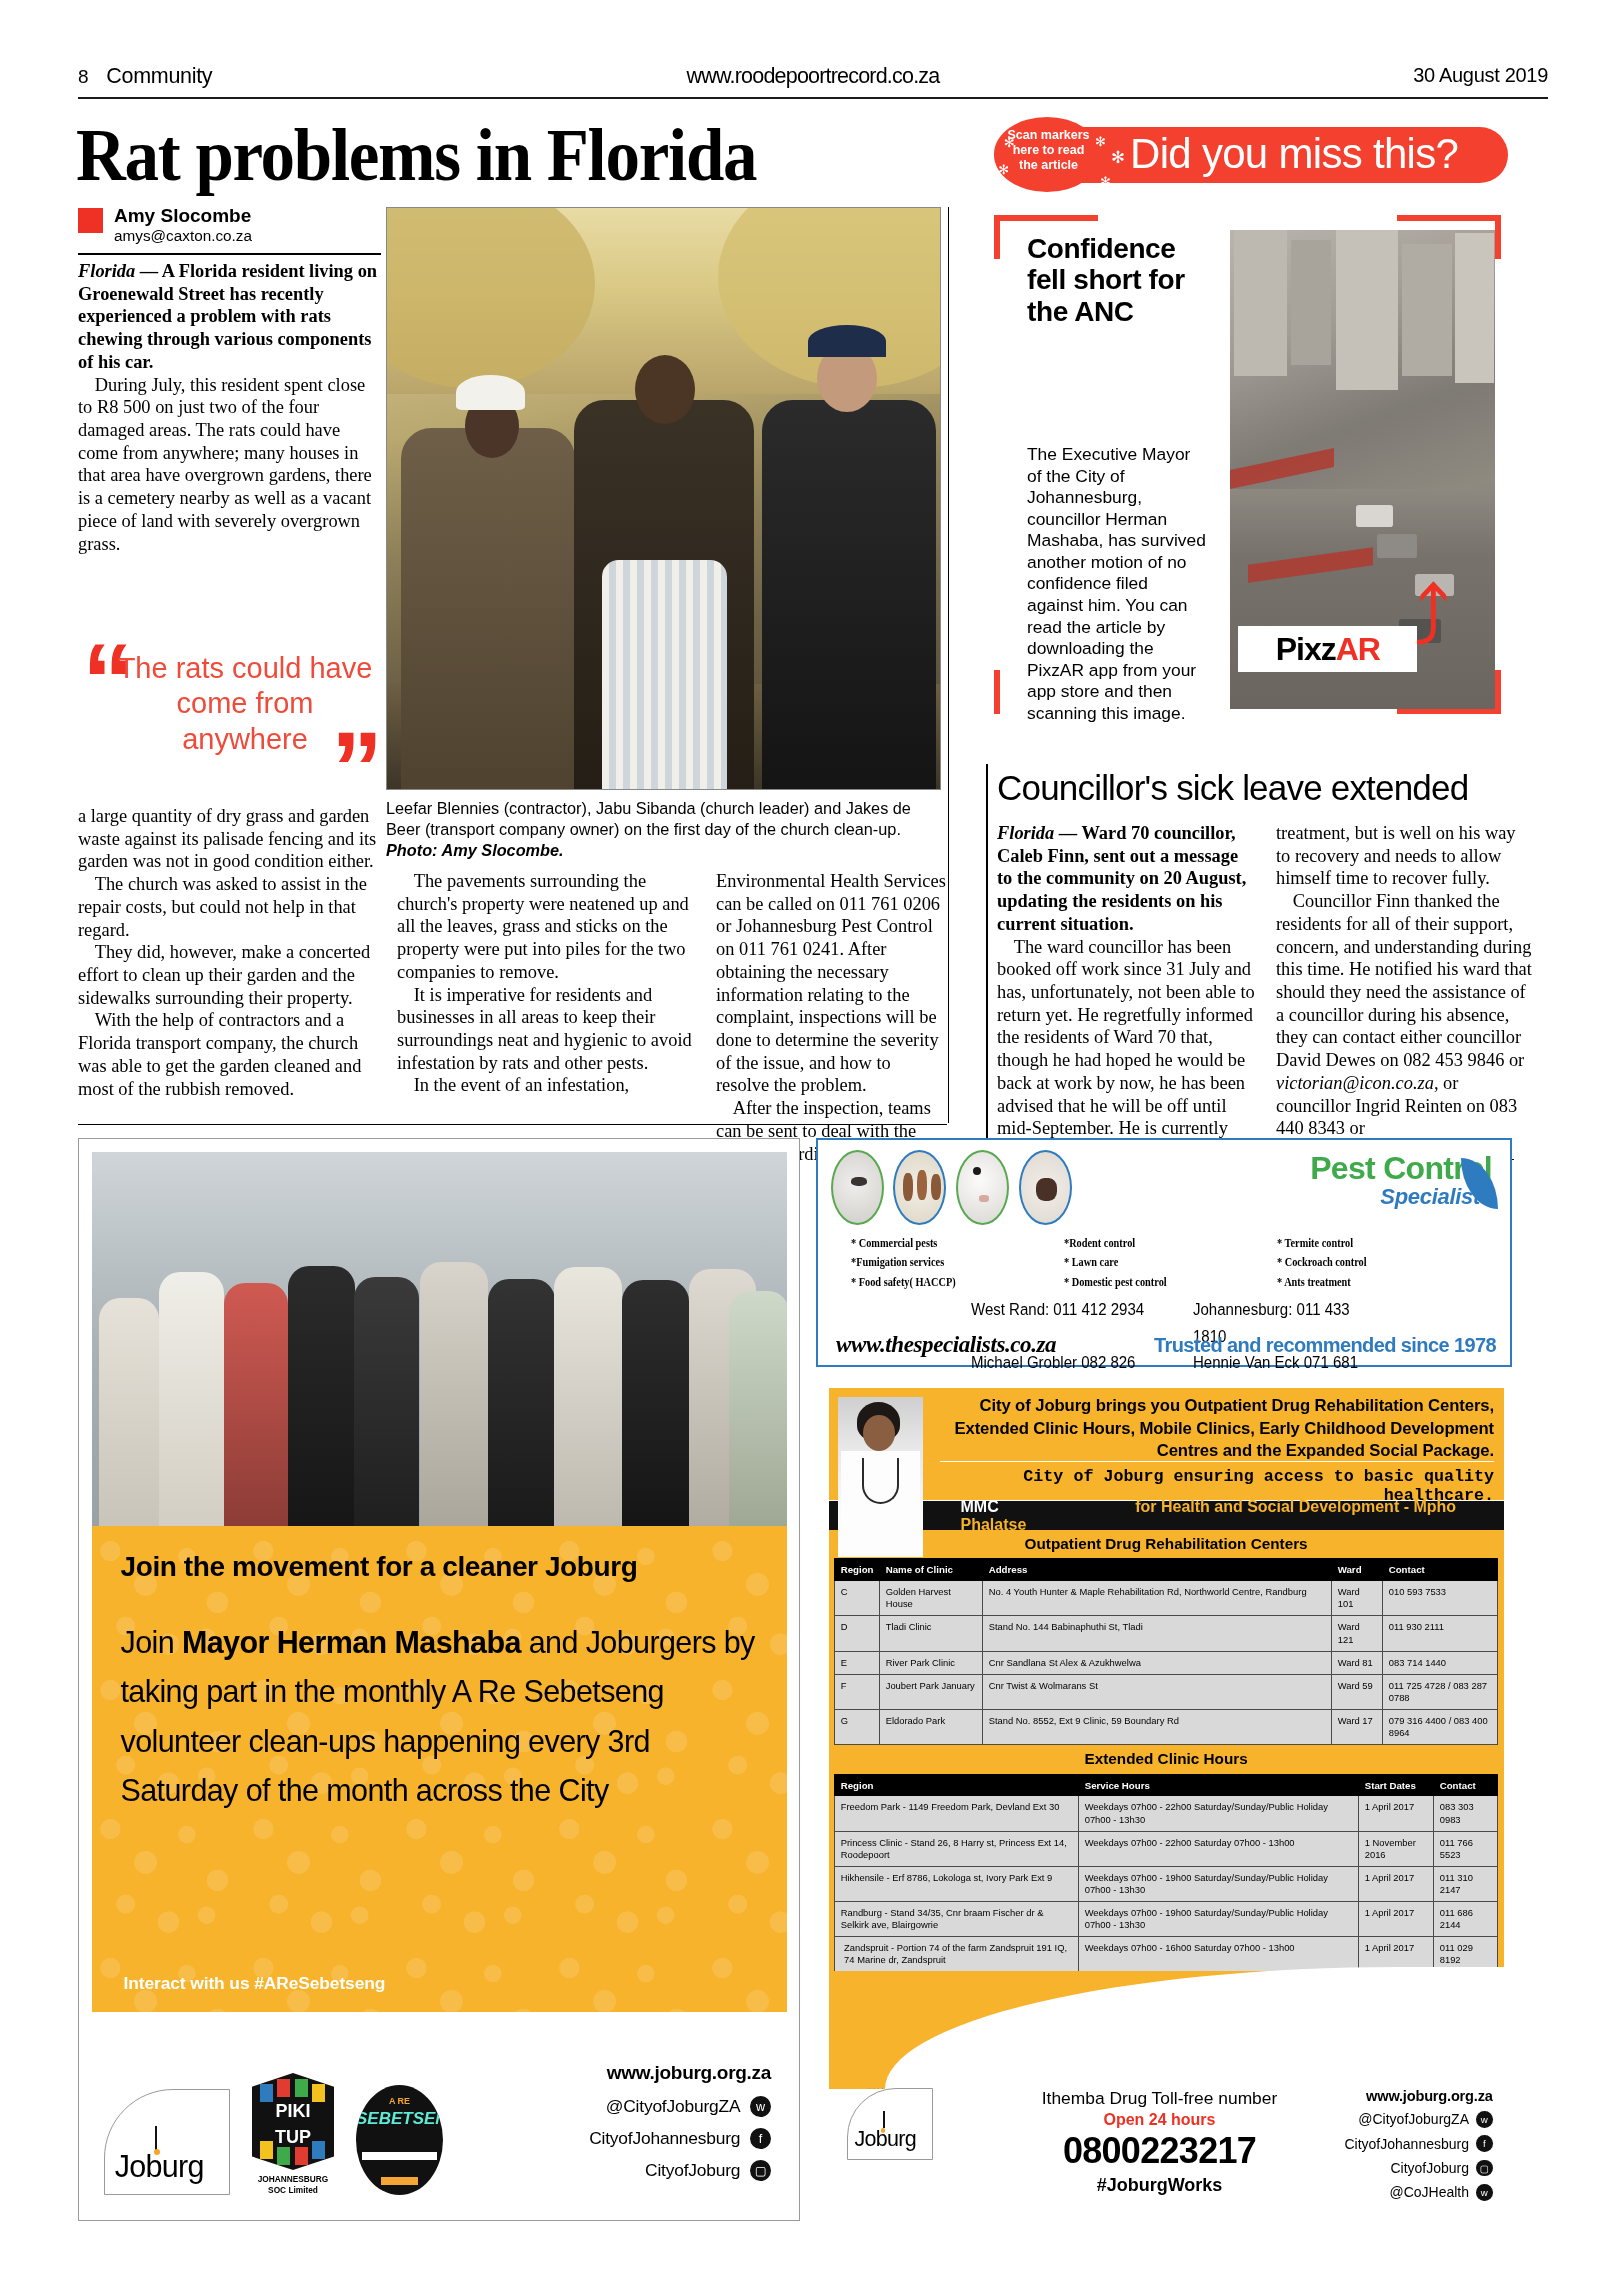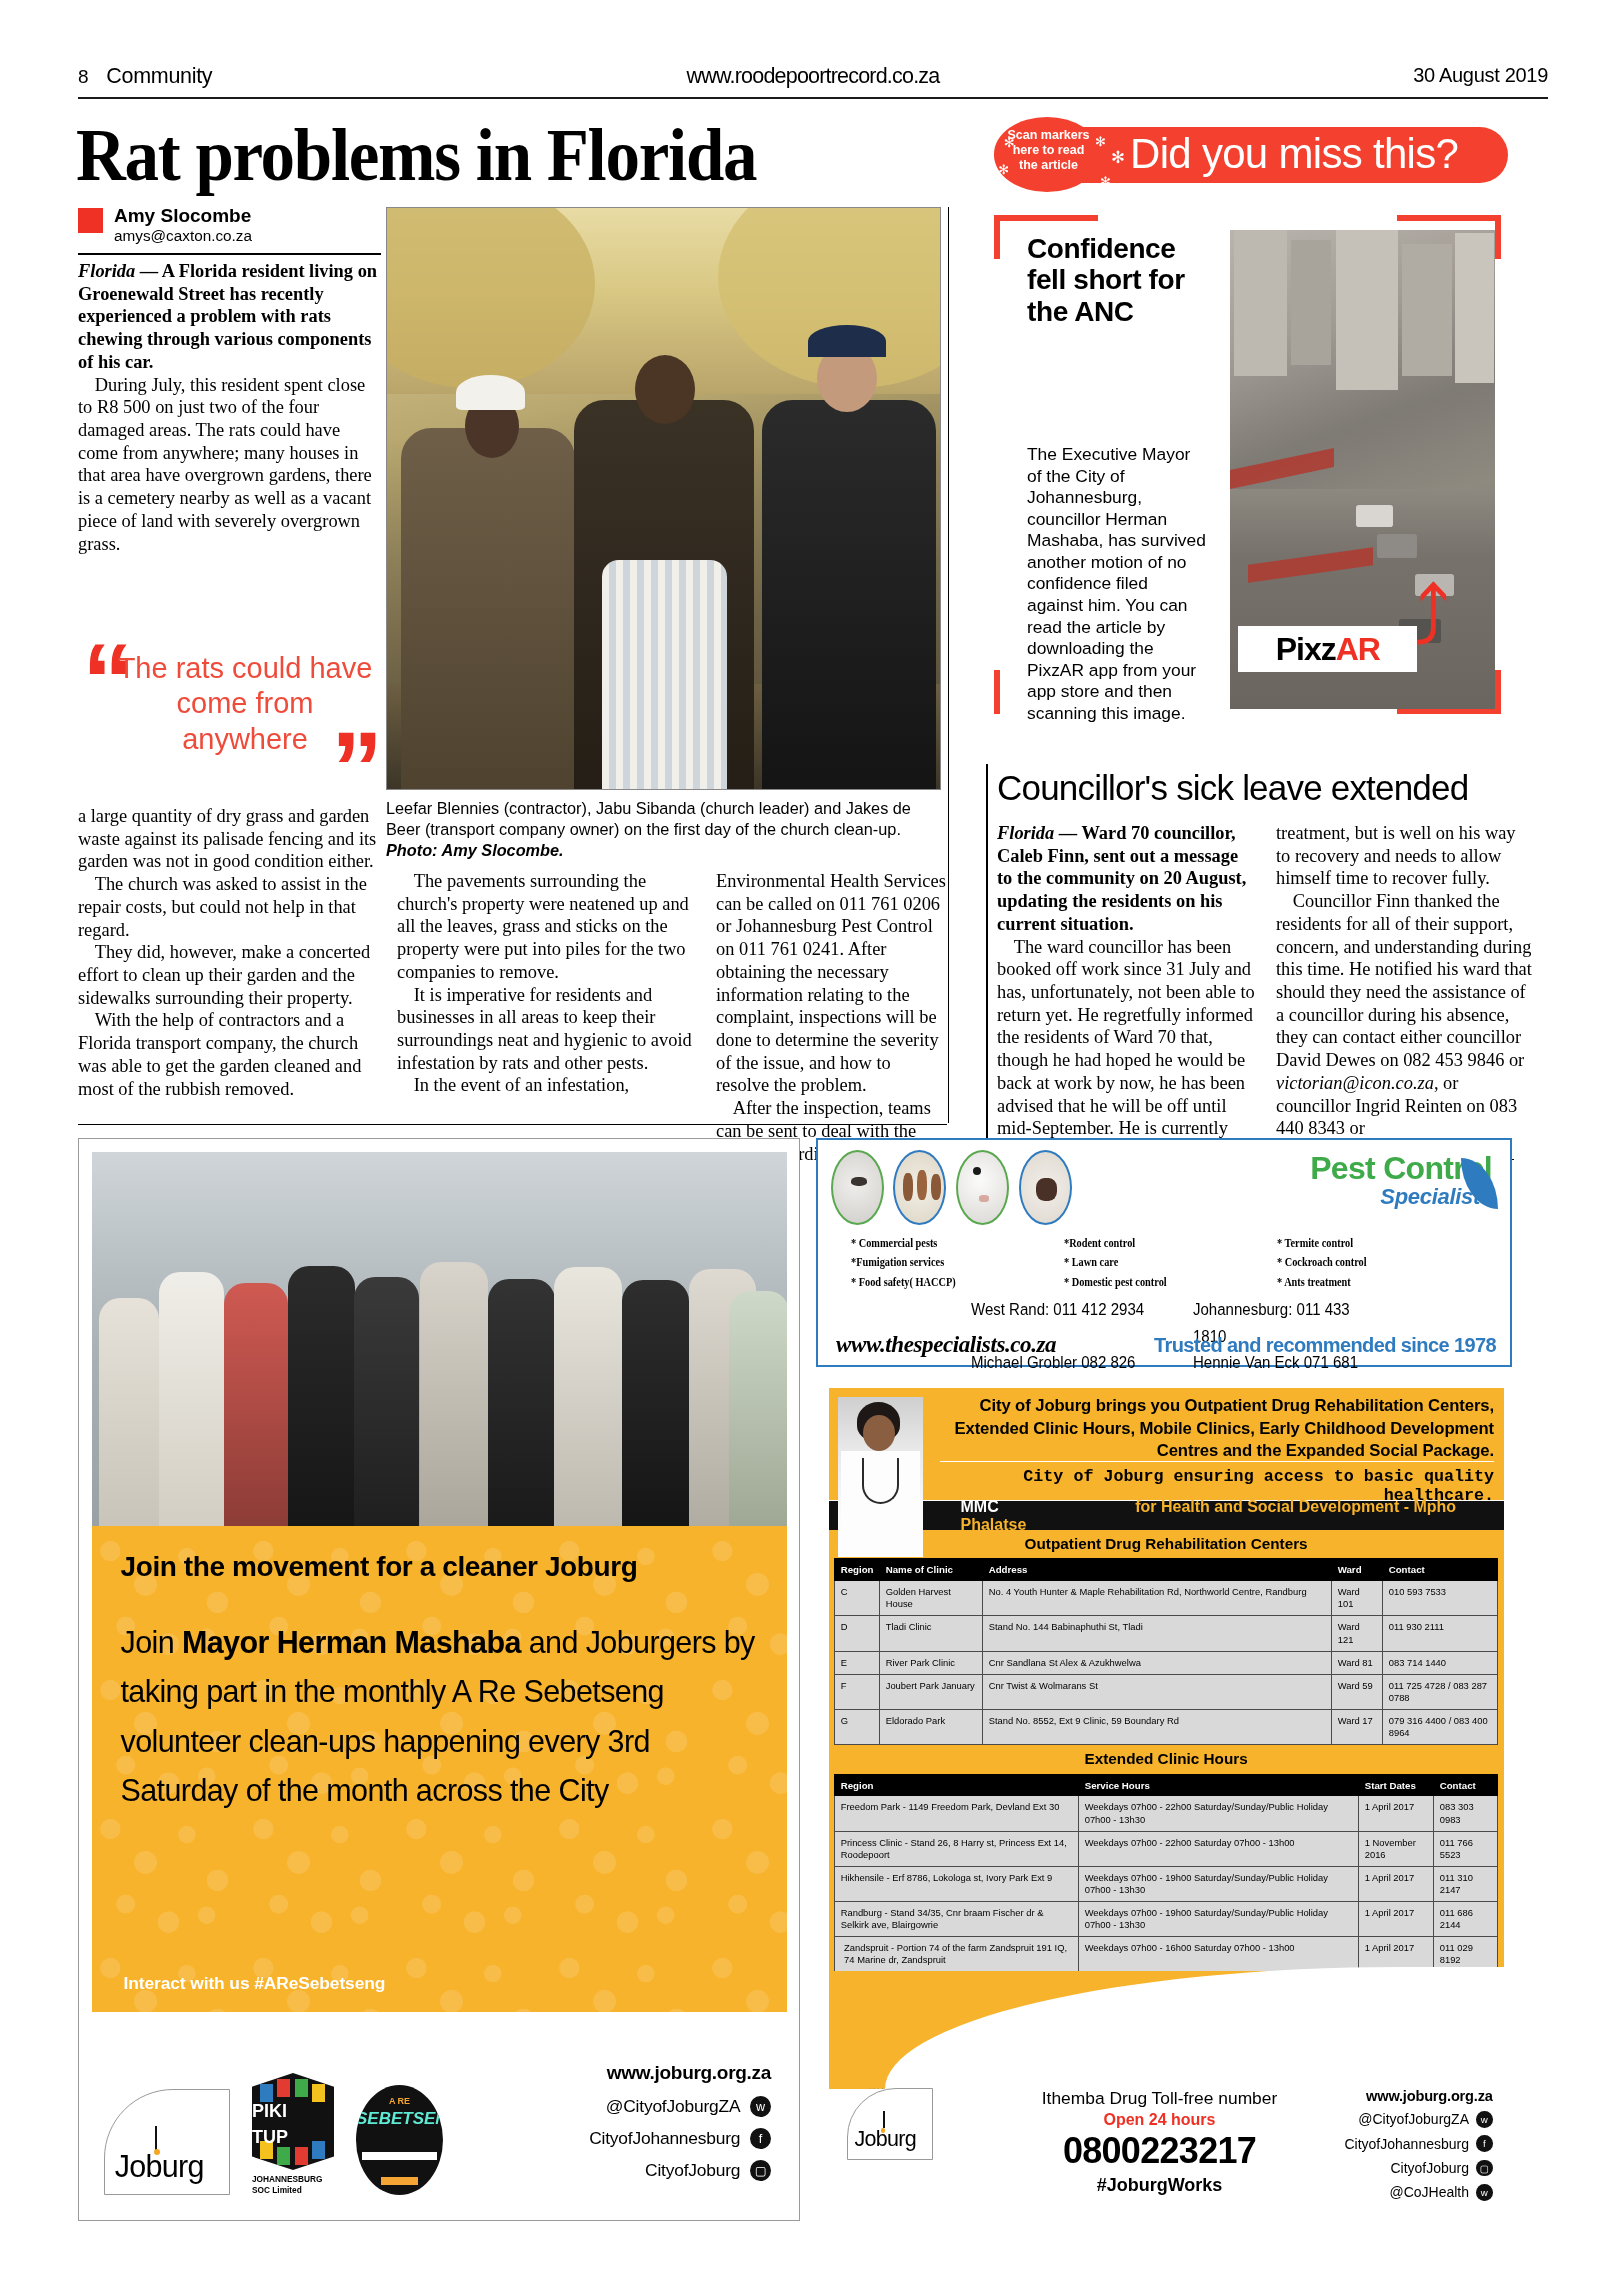--- a/index.html
+++ b/index.html
@@ -300,21 +300,21 @@
     width: 126px; height: 106px; border: 1.4px solid #999;
     border-top-left-radius: 69px; position: relative; background: #fff;
   }
   .lg-joburg .txt {
     position: absolute; left: 9.7px; bottom: 9.7px;
     font-family: "Liberation Sans", sans-serif; font-size: 30.5px; letter-spacing: -0.7px;
   }
   .lg-joburg .dot { position:absolute; left:49px; bottom:39px; width:6.2px; height:6.2px; border-radius:50%; background:#f5a623; }
   .lg-joburg .mast { position:absolute; left:50px; bottom:44px; width:2.1px; height:23.6px; background:#111; }
   .lg-piki {
-    width: 82px; position: relative; 
+    width: 82px; position: relative; text-align: center;
   }
   .lg-piki .blk {
     height: 97px; background: #111; position: relative; overflow: hidden;
     clip-path: polygon(50% 0,100% 14%,100% 86%,50% 100%,0 86%,0 14%);
   }
   .lg-piki .blk span {
     position: absolute; left: 0; right: 0; color: #fff;
     font-family: "Liberation Sans", sans-serif; font-weight: bold; font-size: 18px;
   }
   .lg-piki .dia { position:absolute; width:12.5px; height:18px; }

